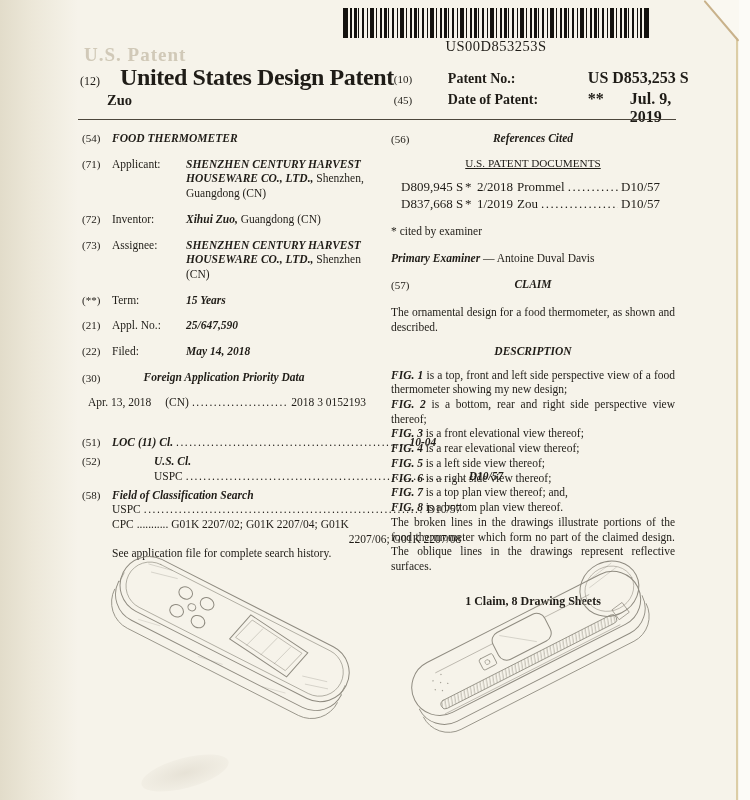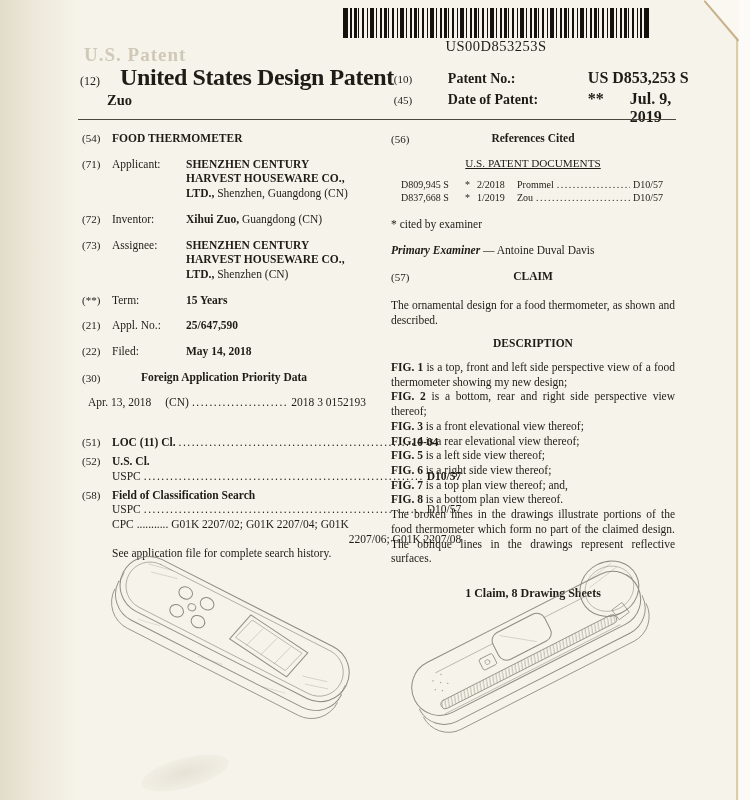--- a/index.html
+++ b/index.html
@@ -55,31 +55,31 @@
     font-weight:bold;font-size:16px;}
   .rule{position:absolute;left:78px;top:119px;width:598px;border-top:1.5px solid #4c463c;}
 
   
   .cols{position:absolute;left:82px;top:131px;width:594px;display:flex;gap:25px;
     font-size:11.5px;line-height:1.28;}
   .col{width:284px;}
   .f-row{display:grid;grid-template-columns:30px 74px 1fr;margin-bottom:11px;}
   .f-row2{display:grid;grid-template-columns:30px 1fr;margin-bottom:11px;}
   .code{font-size:11px;}
-  .b{font-weight:bold;}
+  .b{font-weight:bold;font-style:italic;}
   .i{font-style:italic;}
   .leader{flex:1 1 0;overflow:hidden;white-space:nowrap;letter-spacing:1.5px;margin:0 3px;}
   .flexline{display:flex;align-items:baseline;}
   .center-head{position:relative;text-align:center;margin-bottom:10px;}
   .center-head .code{position:absolute;left:0;top:1px;}
   .just{text-align:justify;}
   .right-align{text-align:right;}
 
   
-  .ref-table{font-size:10px;margin:0 4px 12px 10px;font-family:Liberation Serif, serif;}
+  .ref-table{font-size:13px;margin:0 16px 12px 10px;font-family:Liberation Serif, serif;}
   .ref-row{display:grid;grid-template-columns:64px 12px 40px 1fr 38px;align-items:baseline;}
   .ref-name{display:flex;overflow:hidden;}
   .small-caps-head{text-align:center;font-size:11.2px;margin-bottom:9px;text-decoration:underline;}
   .fig-line{margin:0;}
   .sheets{font-weight:bold;text-align:center;margin-top:20px;font-size:12px;}
 
   
   .drawing{position:absolute;}
   .drawing svg{overflow:visible;}
 </style>
@@ -183,21 +183,21 @@
 
     <div class="f-row2" style="margin-bottom:4px;">
       <span class="code">(51)</span>
       <span class="flexline">
         <span class="b">LOC (11) Cl.</span>
         <span class="leader">................................................................</span>
         <span class="b">10-04</span>
       </span>
     </div>
 
-    <div class="f-row2" style="margin-bottom:4px;">
+    <div class="f-row2" style="margin-bottom:4px;gap:42px;">
       <span class="code">(52)</span>
       <span>
         <div class="b">U.S. Cl.</div>
         <div class="flexline">
           <span>USPC</span>
           <span class="leader">................................................................</span>
           <span class="b">D10/57</span>
         </div>
       </span>
     </div>

